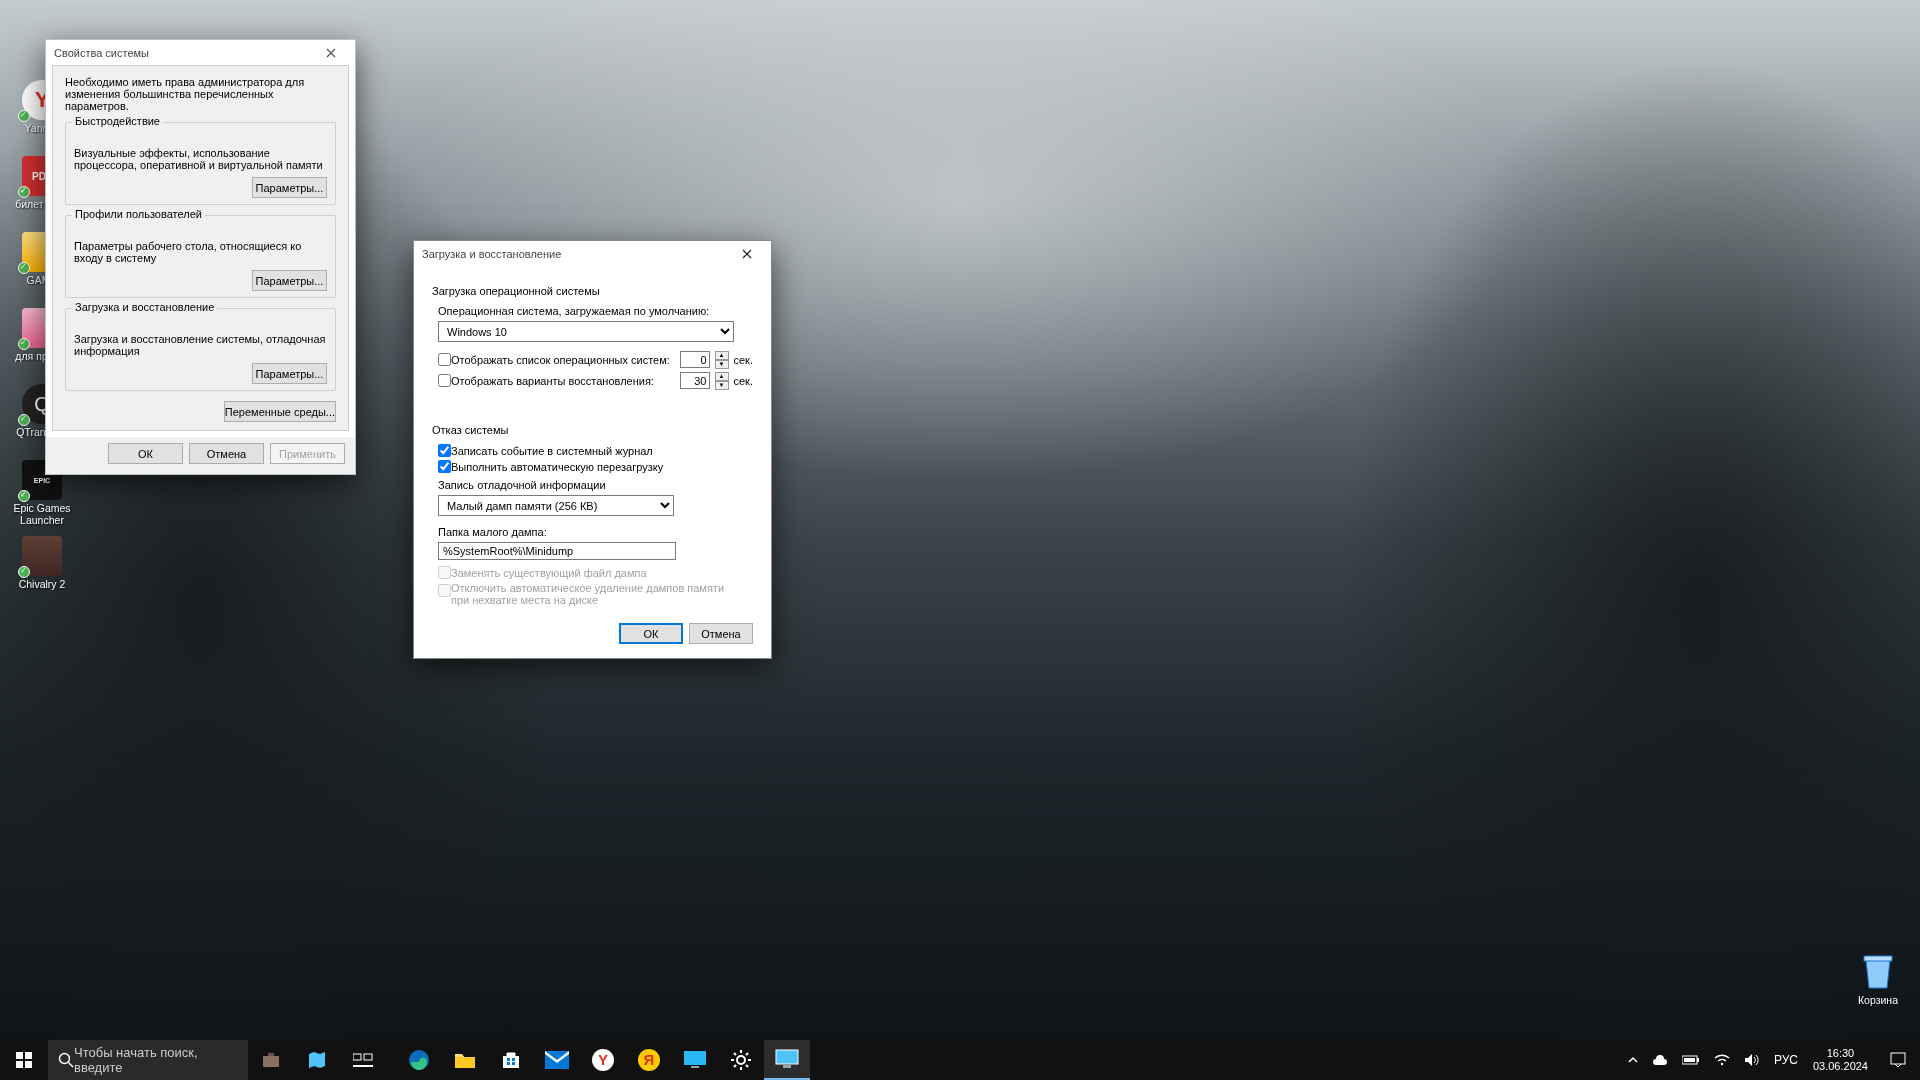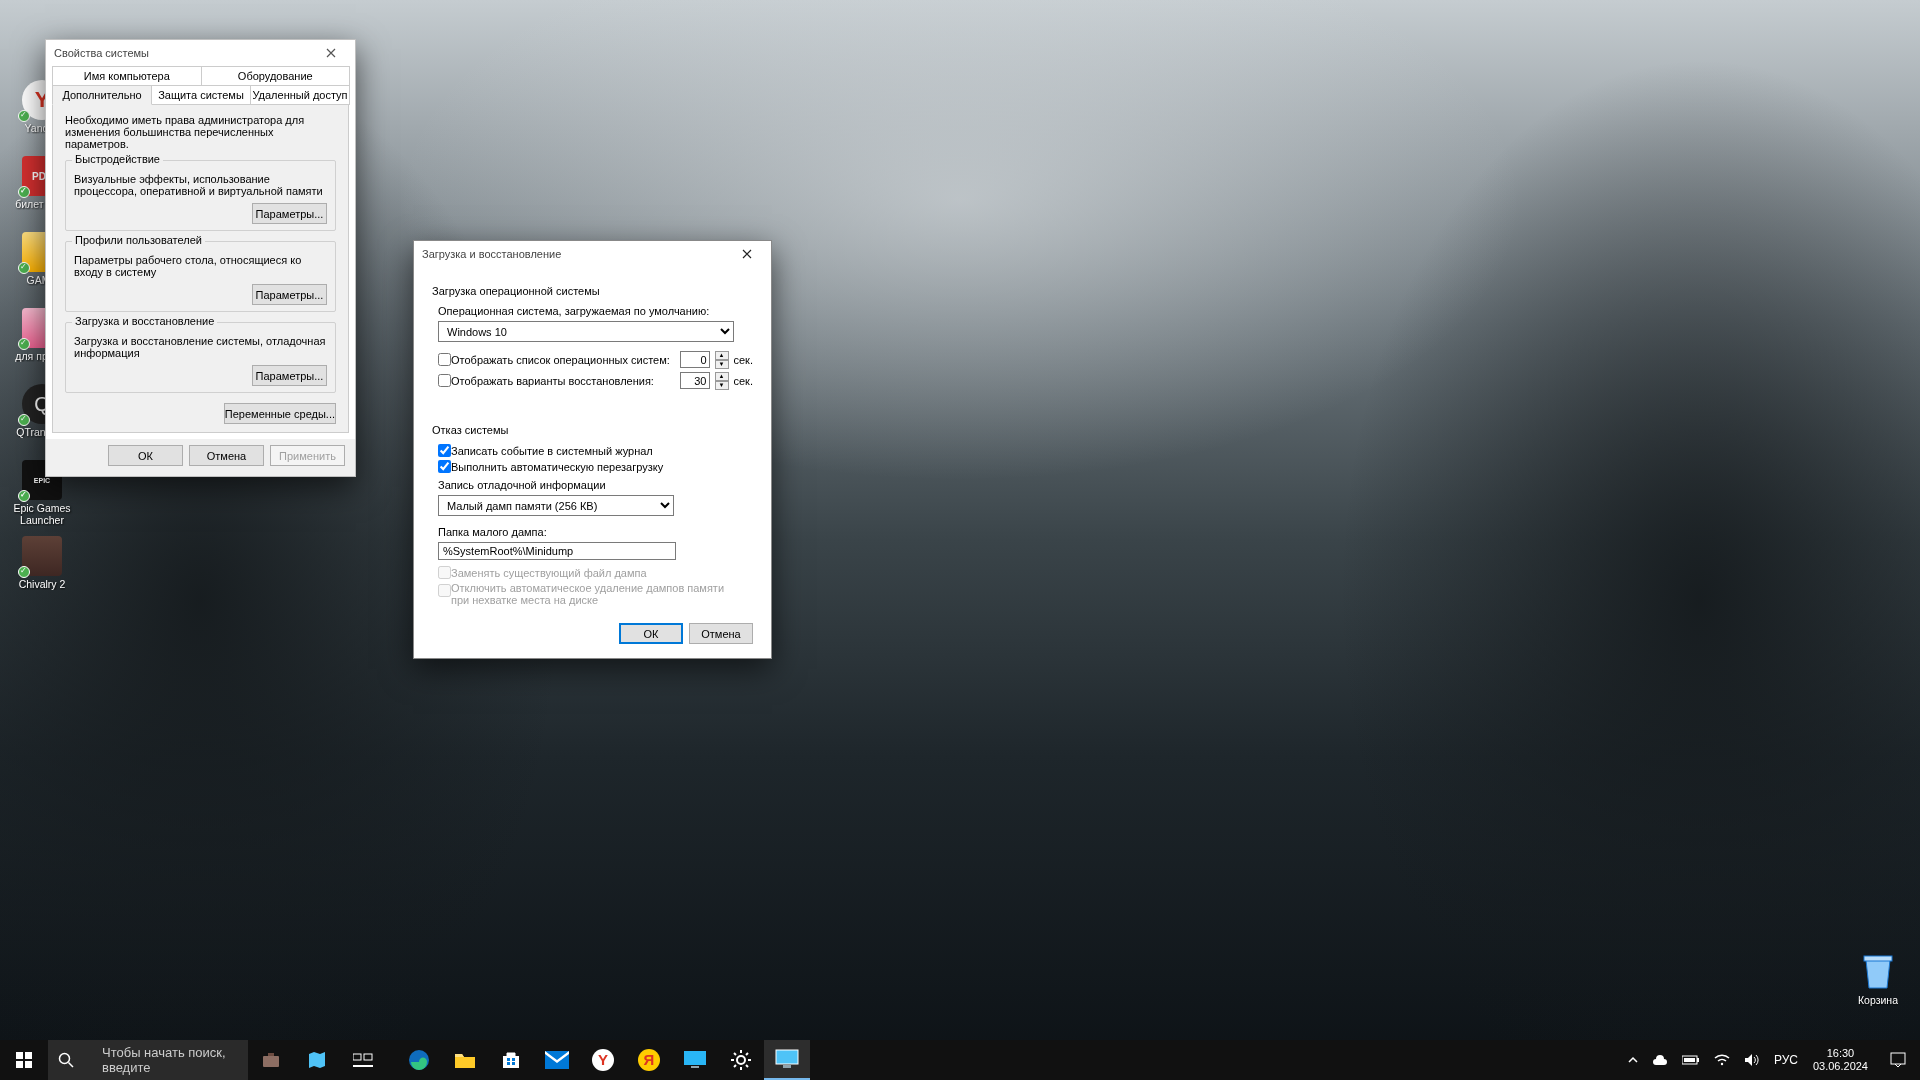--- a/index.html
+++ b/index.html
@@ -32,21 +32,21 @@
 .titlebar .title { flex: 1; color: #444; }
 .titlebar .close { width: 40px; height: 24px; display: flex; align-items: center; justify-content: center; cursor: pointer; font-size: 13px; color: #333; }
 
 
 .sysprops { left: 45px; top: 39px; width: 311px; }
 .tabs { display: flex; flex-wrap: wrap; padding: 0 6px; background: #fff; }
 .tabrow { display: flex; width: 100%; }
 .tab { flex: 1; padding: 3px 0; text-align: center; border: 1px solid #ccc; margin: 0 -1px -1px 0; font-size: 11px; cursor: pointer; background: #fff; }
 .tab.active { border-bottom: 1px solid #f0f0f0; background: #f0f0f0; position: relative; z-index: 2; }
 .tabbody { background: #f0f0f0; padding: 10px 12px 8px; border: 1px solid #ccc; margin: -1px 6px 6px; }
-.groupbox { border: 1px solid #d0d0d0; border-radius: 2px; margin-top: 10px; padding: 8px 8px 6px; position: relative; }
+.groupbox { border: 1px solid #d0d0d0; border-radius: 2px; margin-top: 10px; padding: 20px 8px 6px; position: relative; }
 .groupbox .legend { position: absolute; top: -8px; left: 6px; background: #f0f0f0; padding: 0 3px; font-size: 11px; }
 .groupbox .desc { font-size: 11px; color: #000; margin: 4px 0 6px; }
 .btn { min-width: 75px; height: 21px; background: #e1e1e1; border: 1px solid #adadad; font-size: 11px; cursor: pointer; }
 .btn:disabled { color: #a0a0a0; background: #f4f4f4; }
 .btn.primary { border-color: #0078d7; box-shadow: inset 0 0 0 1px #0078d7; }
 .rowright { display: flex; justify-content: flex-end; gap: 4px; }
 .dlgbtns { display: flex; justify-content: flex-end; gap: 6px; padding: 6px 10px 10px; background: #f0f0f0; }
 
 
 .startrec { left: 413px; top: 240px; width: 359px; background: #fff; }
@@ -65,21 +65,21 @@
 .spinbtns button { height: 9px; font-size: 6px; line-height: 4px; border: 1px solid #999; background: #f0f0f0; cursor: pointer; padding: 0; }
 .sek { font-size: 11px; }
 .disabled, .disabled * { color: #a0a0a0 !important; }
 .startrec .dlgbtns { justify-content: flex-end; padding: 14px 18px; background: #fff; }
 
 
 .taskbar { position: absolute; bottom: 0; left: 0; right: 0; height: 40px; background: #111; display: flex; align-items: center; color: #fff; }
 .startbtn { width: 48px; height: 40px; display: flex; align-items: center; justify-content: center; cursor: pointer; }
 .winlogo { width: 16px; height: 16px; display: grid; grid-template-columns: 1fr 1fr; grid-template-rows: 1fr 1fr; gap: 1.5px; }
 .winlogo span { background: #fff; }
-.searchbox { width: 200px; height: 40px; background: #2a2a2a; display: flex; align-items: center; padding: 0 10px; gap: 28px; cursor: text; }
+.searchbox { width: 200px; height: 40px; background: #2a2a2a; display: flex; align-items: center; padding: 0 10px; gap: 0; cursor: text; }
 .searchbox .sicon { color: #fff; font-size: 14px; }
 .searchbox .splaceholder { color: #ccc; font-size: 13px; }
 .tbicon { width: 46px; height: 40px; display: flex; align-items: center; justify-content: center; cursor: pointer; }
 .tbicon.active { border-bottom: 2px solid #76b9ed; background: rgba(255,255,255,0.12); }
 .tray { margin-left: auto; display: flex; align-items: center; height: 40px; }
 .tray .ti { padding: 0 7px; height: 40px; display: flex; align-items: center; font-size: 12px; cursor: pointer; }
 .trayclock { padding: 0 8px; font-size: 11px; text-align: center; line-height: 13px; cursor: pointer; }
 .tray .notif { width: 44px; display: flex; align-items: center; justify-content: center; height: 40px; cursor: pointer; }
 svg { display: block; }
 </style>
@@ -148,31 +148,20 @@
 </div>
 
 <div class="window sysprops inactive">
   <div class="titlebar">
     <span class="title">Свойства системы</span>
     <span class="close">
       <svg width="10" height="10" viewBox="0 0 10 10">
           <path stroke="#555" stroke-width="1.2" d="M1 1 L9 9 M9 1 L1 9"></path>
         </svg>
     </span>
-  </div>
-  <div class="tabs">
-    <div class="tabrow">
-      <div class="tab">Имя компьютера</div>
-      <div class="tab">Оборудование</div>
-    </div>
-    <div class="tabrow">
-      <div class="tab active">Дополнительно</div>
-      <div class="tab">Защита системы</div>
-      <div class="tab">Удаленный доступ</div>
-    </div>
   </div>
   <div class="tabbody">
     <div class="desc">Необходимо иметь права администратора для изменения большинства перечисленных параметров.</div>
     <div class="groupbox">
       <span class="legend">Быстродействие</span>
       <div class="desc">Визуальные эффекты, использование процессора, оперативной и виртуальной памяти</div>
       <div class="rowright">
           <button class="btn">Параметры...</button>
         </div>
     </div>

